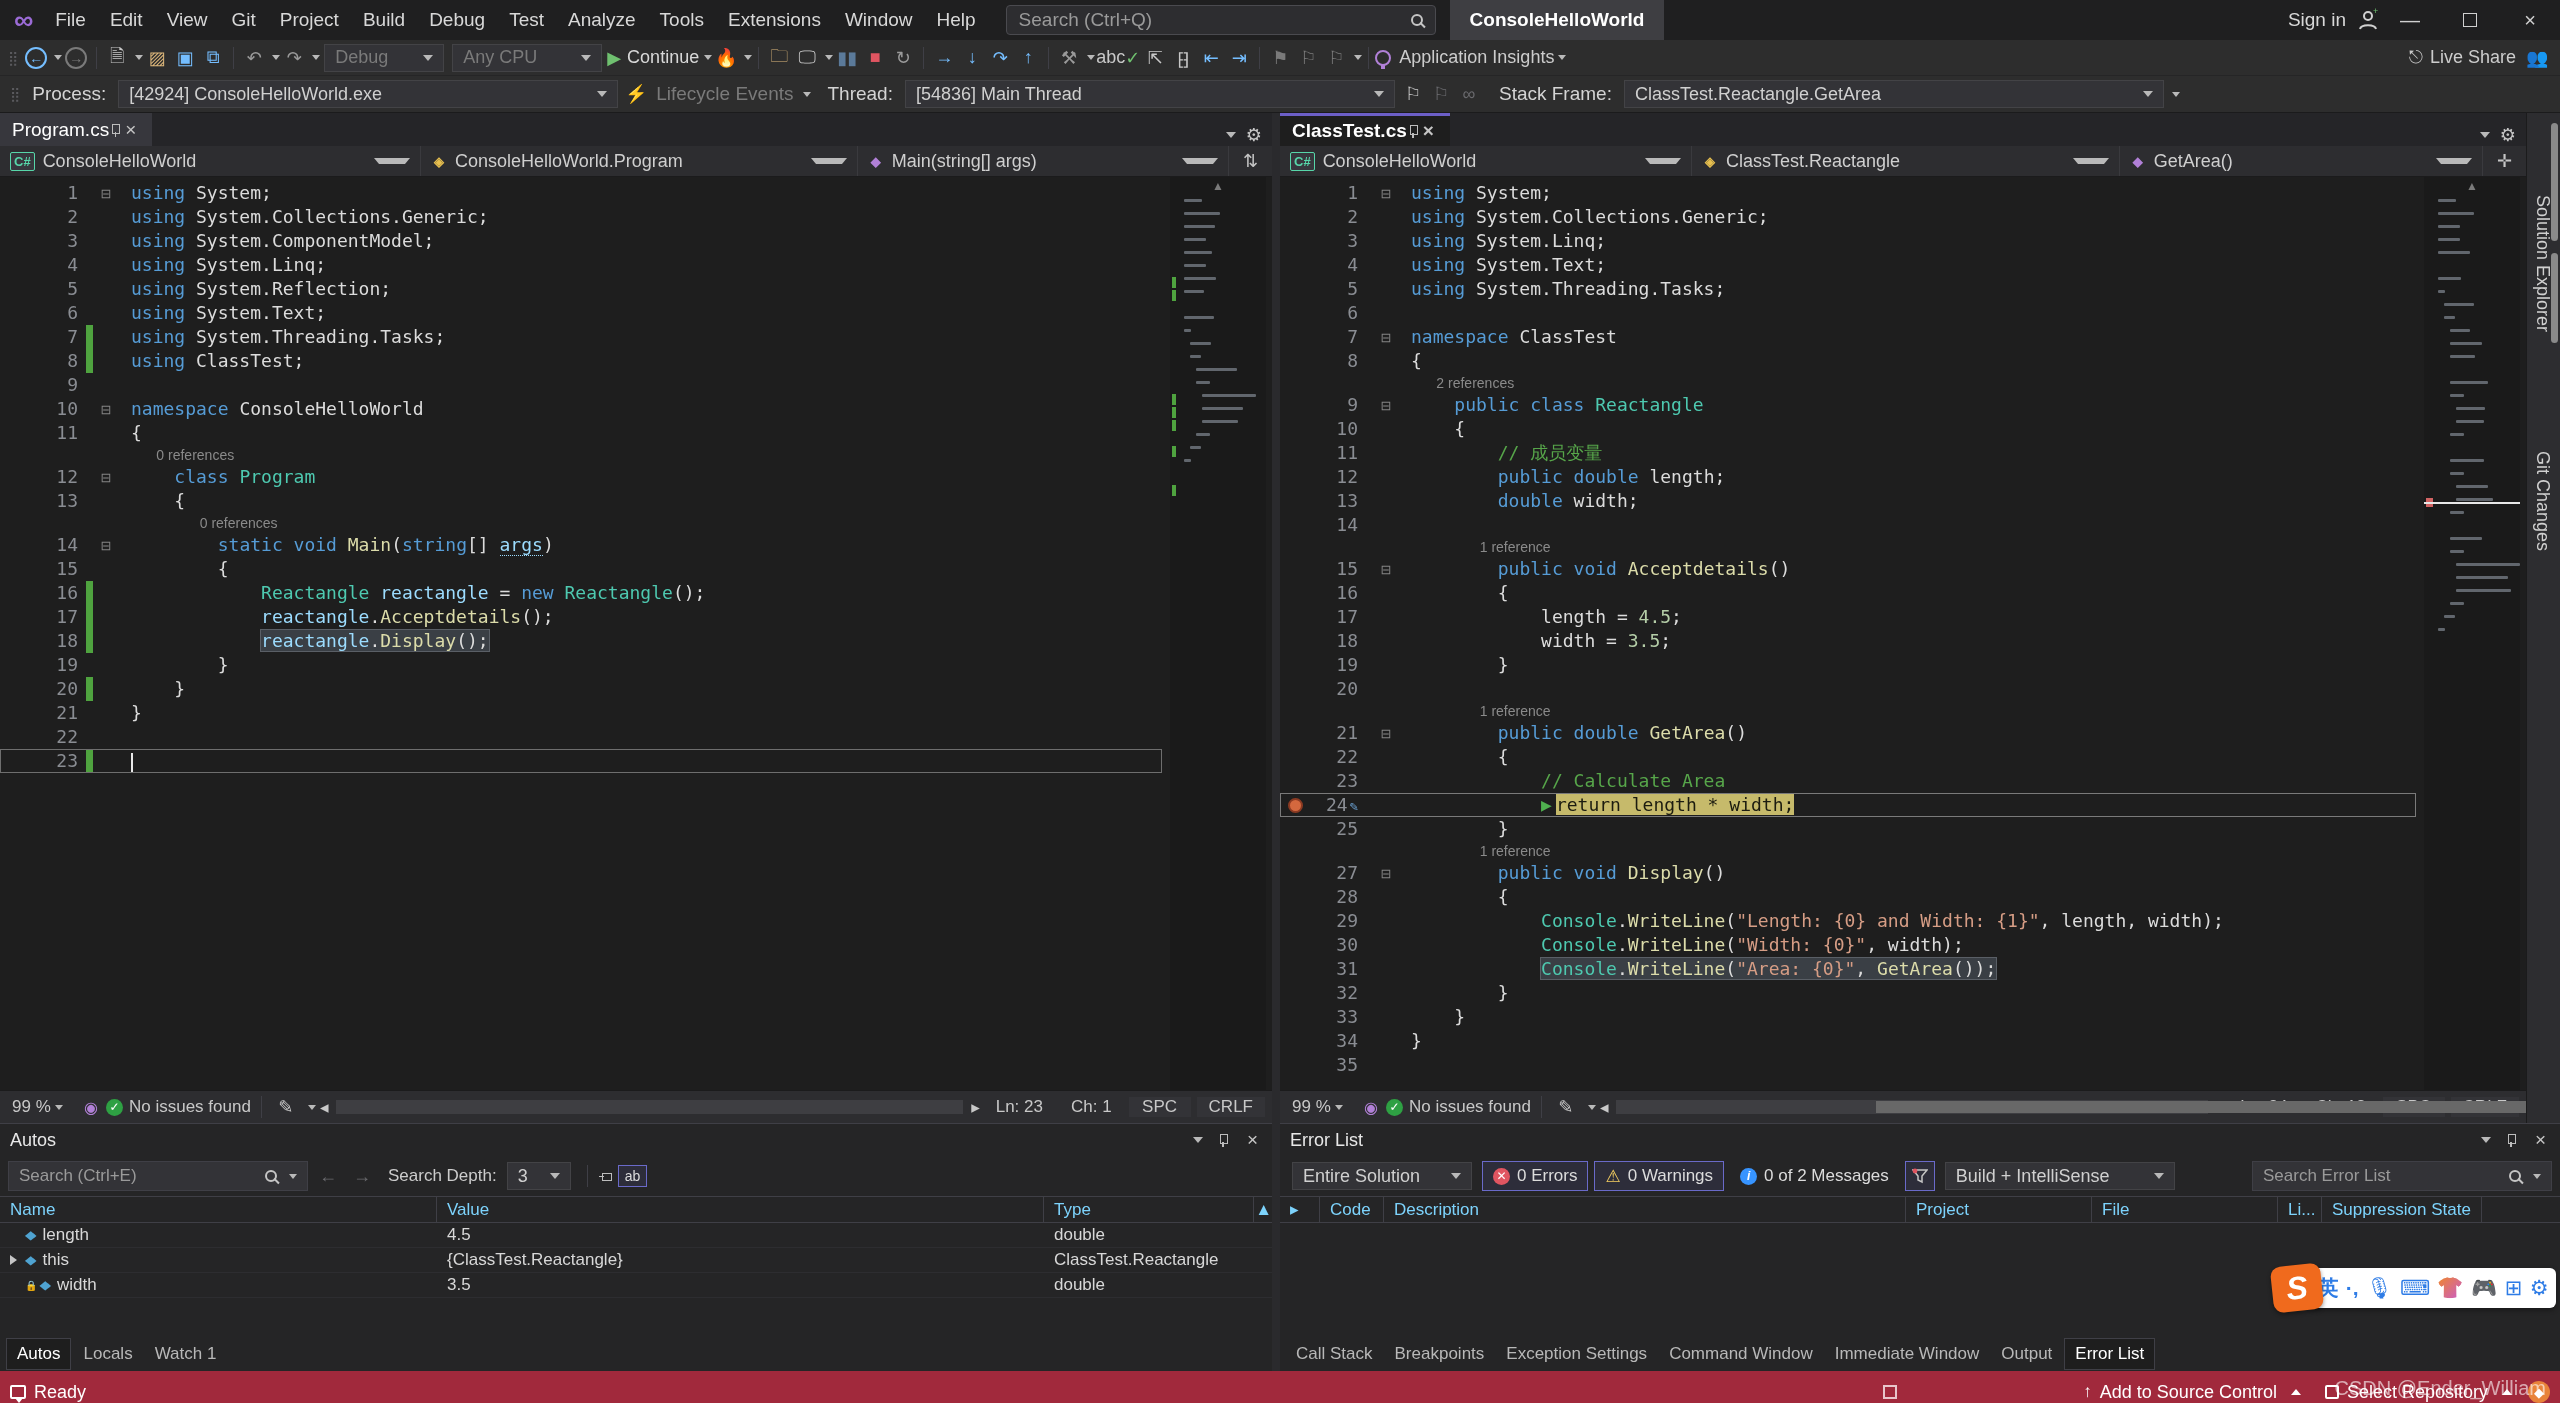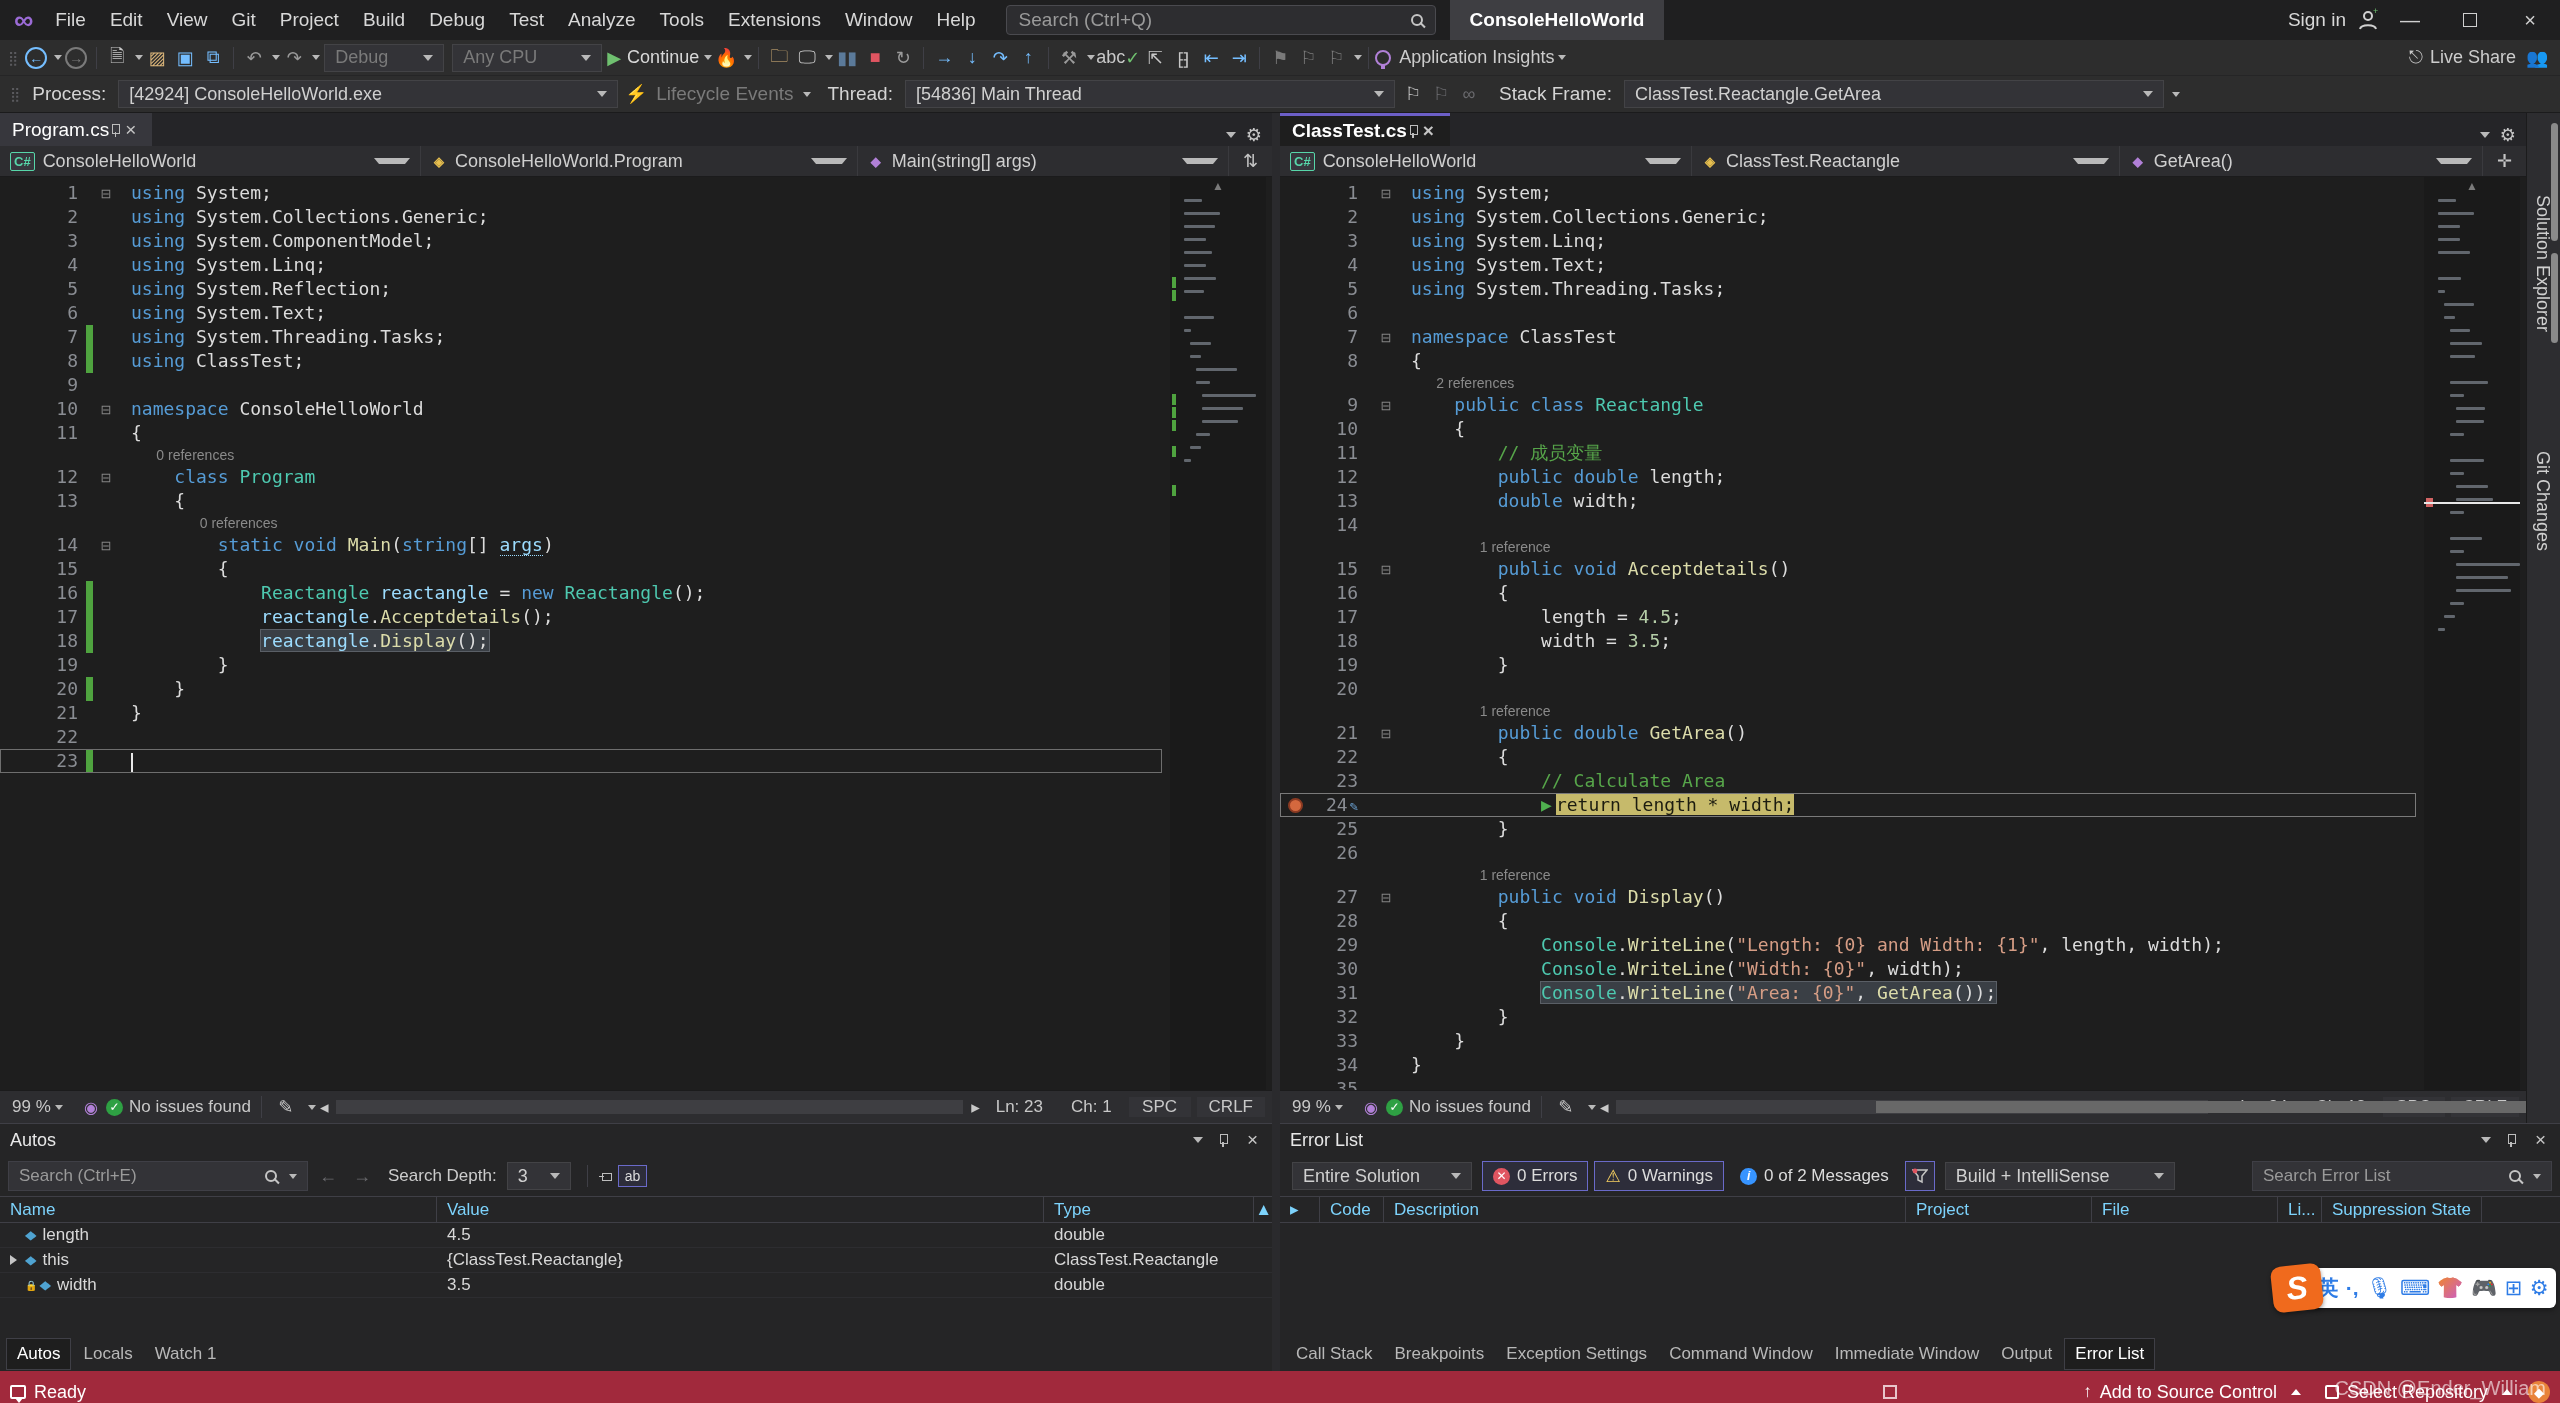--- a/index.html
+++ b/index.html
@@ -746,27 +746,20 @@
             <span class="fold"></span>
             <span class="txt"><span class="tok-p">            </span><span class="step">▶</span><span class="seg-exec"><span class="tok-k">return</span><span class="tok-p"> length * width;</span></span></span>
           </div>
           <div class="cl">
             <span class="gly"></span>
             <span class="num">25</span>
             <span class="chbar"></span>
             <span class="fold"></span>
             <span class="txt"><span class="tok-p">        }</span></span>
           </div>
-          <div class="cl">
-            <span class="gly"></span>
-            <span class="num">26</span>
-            <span class="chbar"></span>
-            <span class="fold"></span>
-            <span class="txt"></span>
-          </div>
           <div class="lensline">
             <span class="pad"></span>
             <span style="padding-left: 98.72px;">1 reference</span>
           </div>
           <div class="cl">
             <span class="gly"></span>
             <span class="num">27</span>
             <span class="chbar"></span>
             <span class="fold">⊟</span>
             <span class="txt"><span class="tok-p">        </span><span class="tok-k">public</span><span class="tok-p"> </span><span class="tok-k">void</span><span class="tok-p"> </span><span class="tok-m">Display</span><span class="tok-p">()</span></span>

